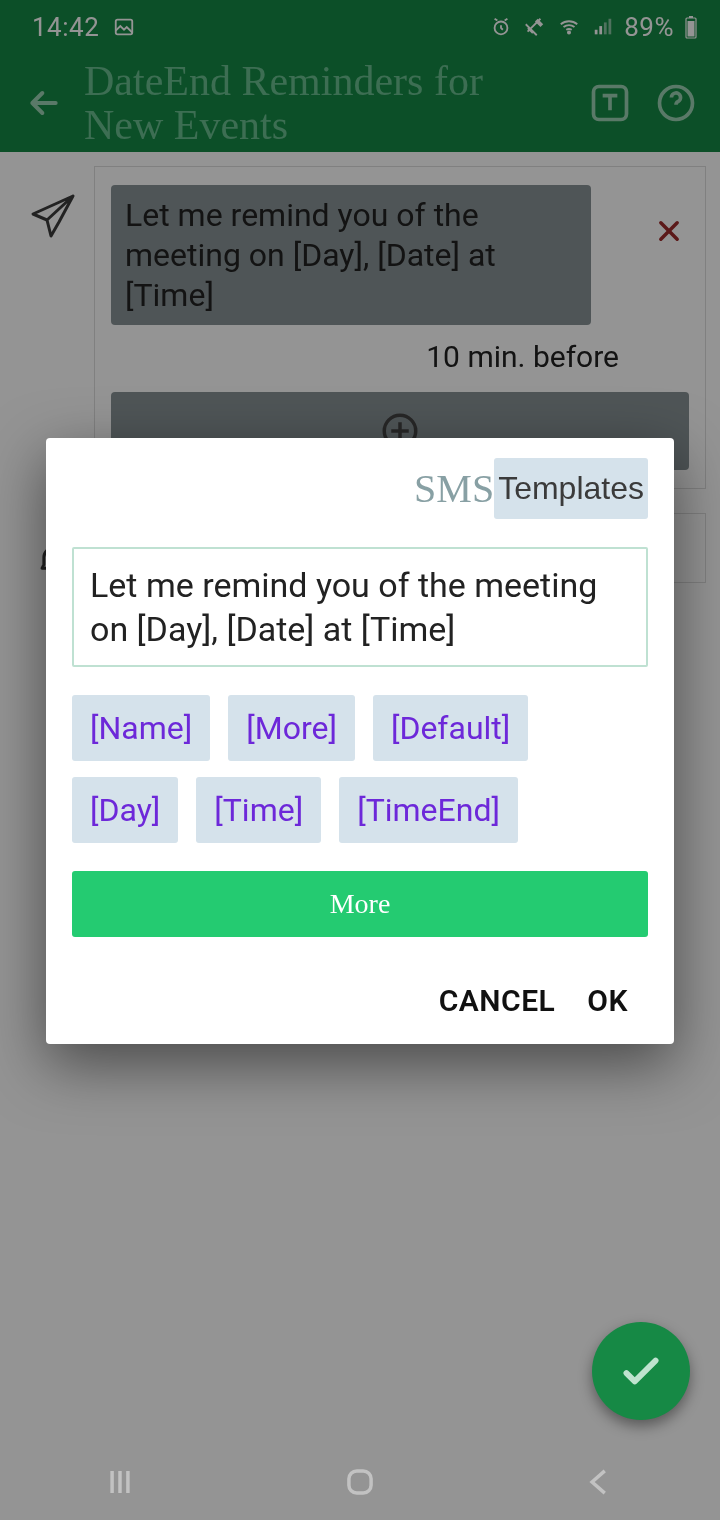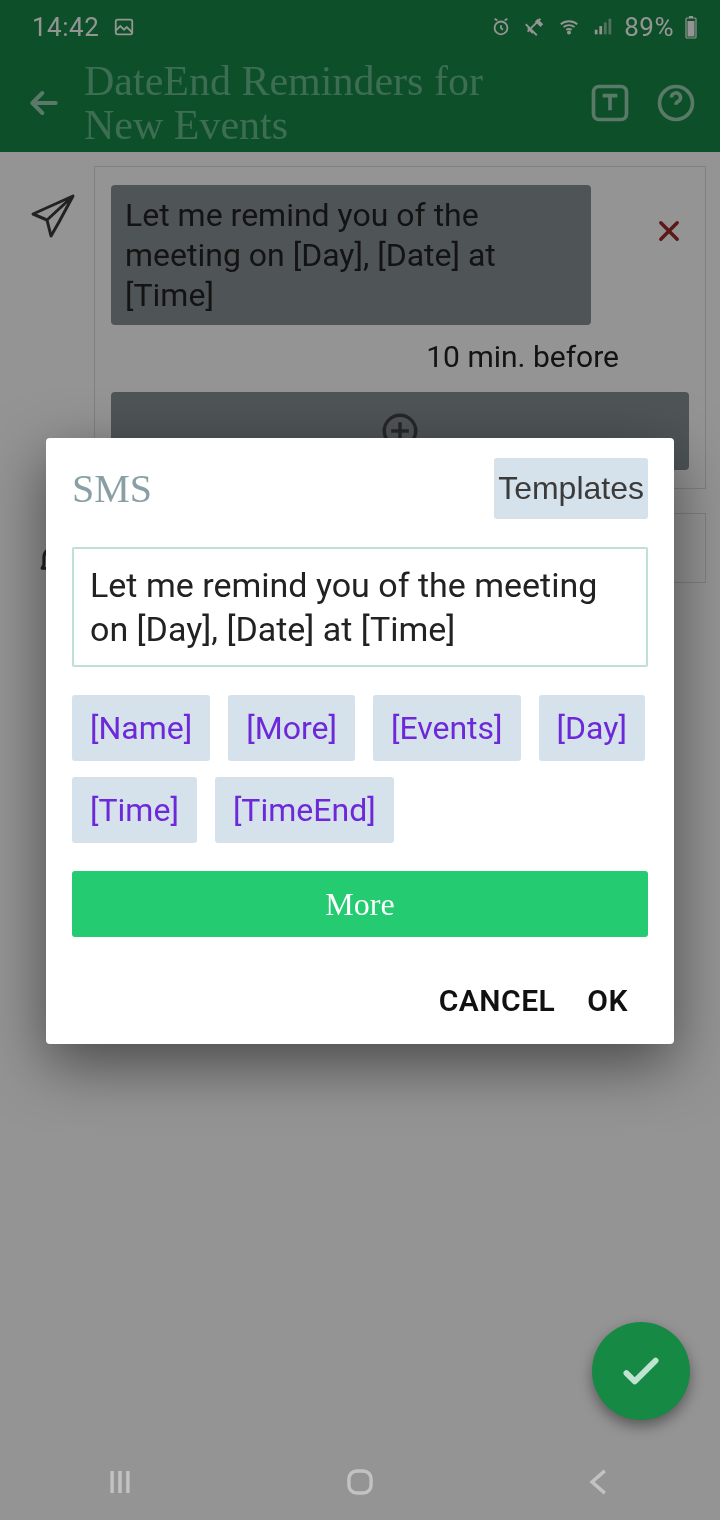--- a/index.html
+++ b/index.html
@@ -100,23 +100,22 @@
     position:absolute;
     left: 46px;
     top: 438px;
     width: 628px;
     background:#fff;
     border-radius:4px;
     box-shadow: 0 20px 60px rgba(0,0,0,.5);
     padding: 20px 26px 26px 26px;
   }
   .dlg-head {
-    display:flex; align-items:center; justify-content:space-between;
+    display:flex; align-items:center; justify-content:flex-end;
     margin-bottom: 28px;
-    gap: 17px;
   }
   .dlg-title {
     font-size:40px;
     color:#88a0a4;
     font-family: Georgia, "Times New Roman", serif;
   }
   .templates-btn {
     background:#d5e2eb;
     color:#3b3b3b;
     font-size:32px;
@@ -142,21 +141,21 @@
     color:#6d28d9;
     font-size:32px;
     padding: 14px 18px;
     border-radius:3px;
   }
   .more-btn {
     width:100%;
     height:66px;
     background:#24cb71;
     color:#fff;
-    font-size:32px;
+    font-size:28px;
     font-family: Georgia, "Times New Roman", serif;
     display:flex; align-items:center; justify-content:center;
     border-radius:3px;
     margin-bottom: 46px;
   }
   .dlg-actions {
     display:flex; justify-content:flex-end; gap:32px;
     font-size:30px;
     font-weight:600;
     letter-spacing:0.5px;
@@ -298,21 +297,21 @@
 
 <div class="dialog">
   <div class="dlg-head">
     <div class="dlg-title">SMS</div>
     <div class="templates-btn">Templates</div>
   </div>
   <div class="dlg-input">Let me remind  you of the meeting on [Day], [Date] at [Time]</div>
   <div class="chips">
     <span class="chip">[Name]</span>
     <span class="chip">[More]</span>
-    <span class="chip">[Events]</span>
+    <span class="chip">[Default]</span>
     <span class="chip">[Day]</span>
     <span class="chip">[Time]</span>
     <span class="chip">[TimeEnd]</span>
   </div>
   <div class="more-btn">More</div>
   <div class="dlg-actions">
     <span>CANCEL</span>
     <span>OK</span>
   </div>
 </div>

